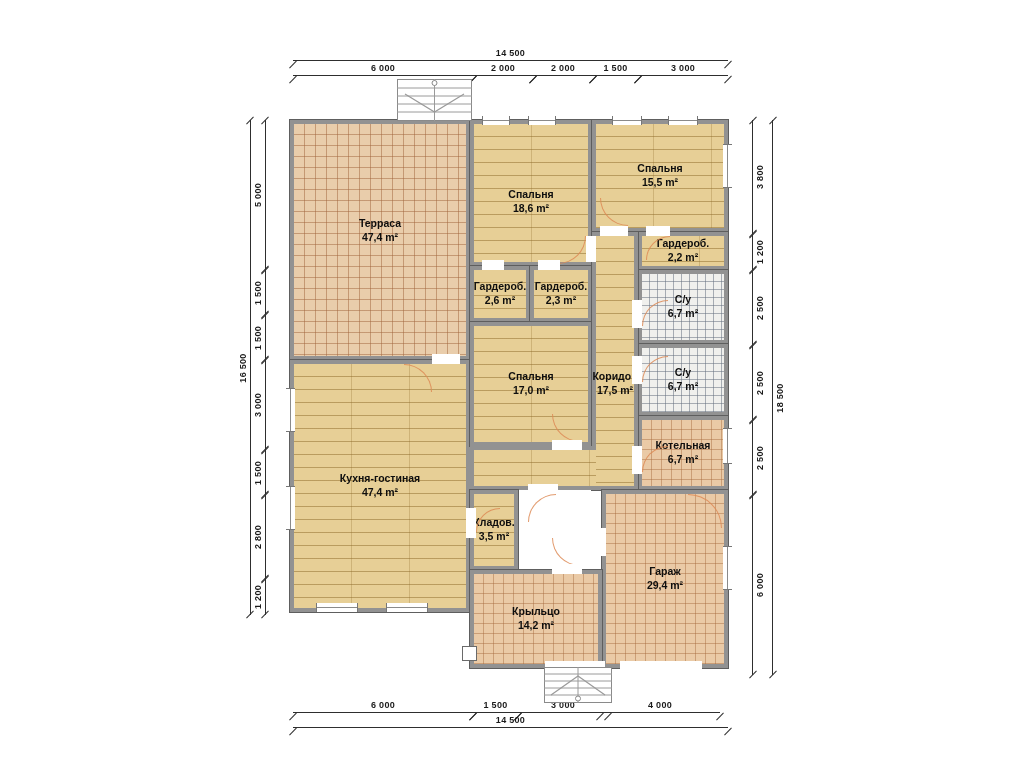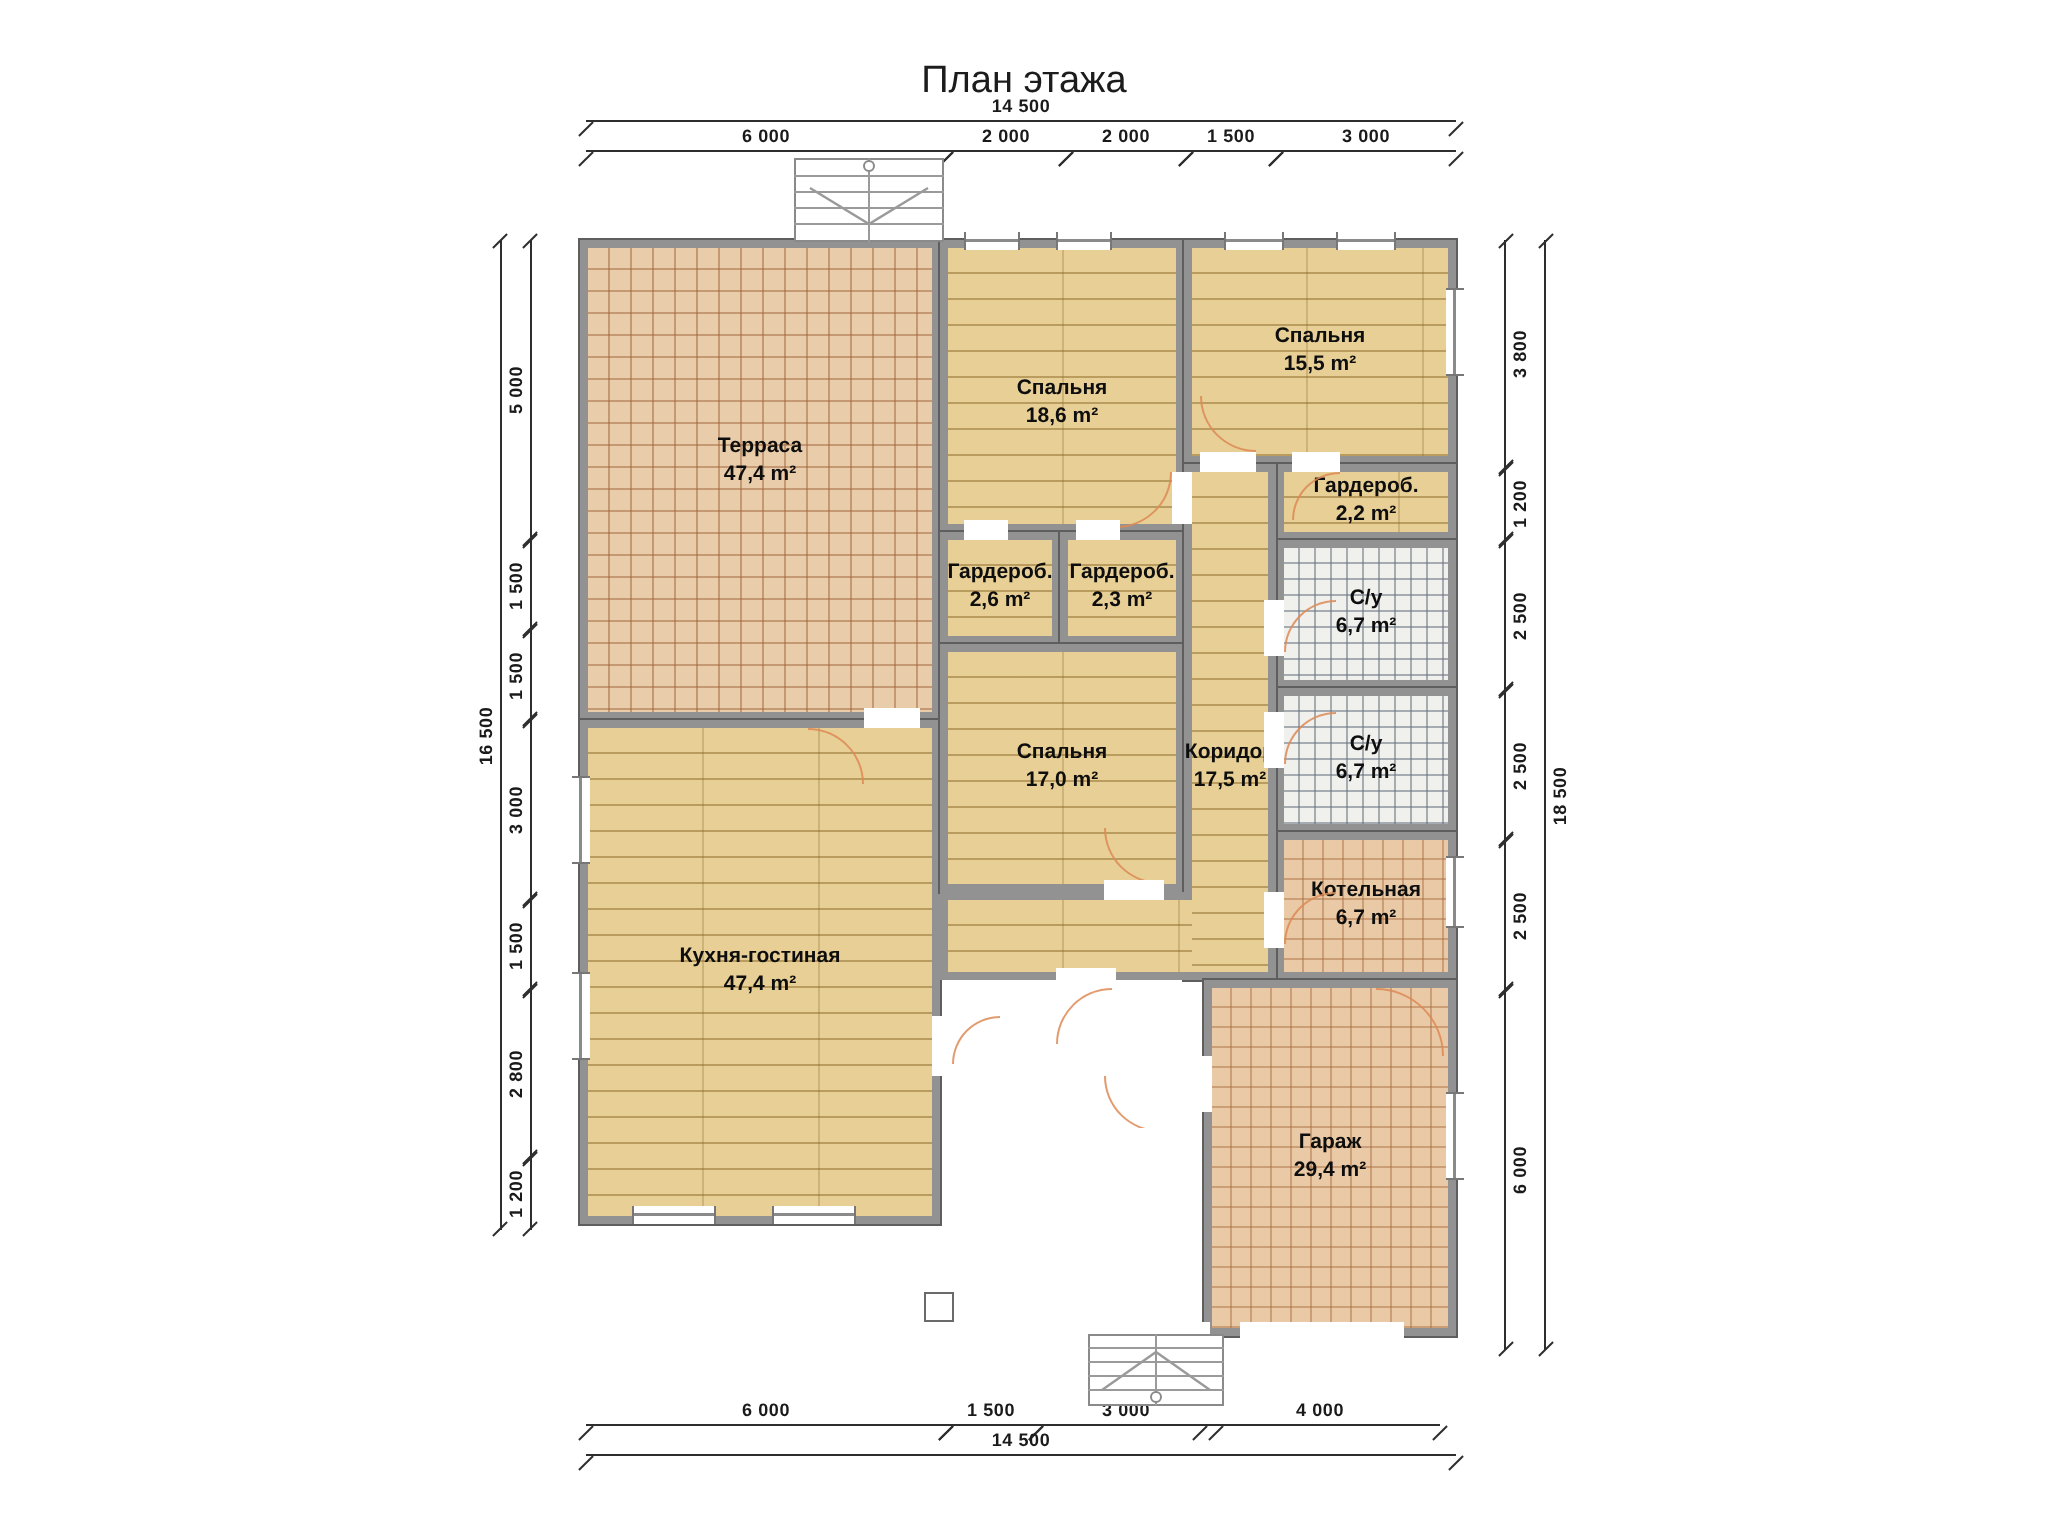--- a/index.html
+++ b/index.html
@@ -56,21 +56,20 @@
   .vsegR{border-left:1px solid #2e2e2e}
   .vsegR .vl{left:2px}
   .vsegR::before,.vsegR::after{content:"";position:absolute;left:-5px;width:10px;height:1px;background:#2e2e2e;transform:rotate(-45deg)}
   .vsegR::before{top:0}.vsegR::after{bottom:0}
 </style>
 </head>
 <body>
 
 <div class="canvas">
 
-  <div class="title">План этажа</div>
 
   <div class="hseg" style="left:293px;top:47px;width:435px"><span>14 500</span></div>
   <div class="hseg" style="left:293px;top:62px;width:180px"><span>6 000</span></div>
   <div class="hseg" style="left:473px;top:62px;width:60px"><span>2 000</span></div>
   <div class="hseg" style="left:533px;top:62px;width:60px"><span>2 000</span></div>
   <div class="hseg" style="left:593px;top:62px;width:45px"><span>1 500</span></div>
   <div class="hseg" style="left:638px;top:62px;width:90px"><span>3 000</span></div>
 
   <div class="hseg" style="left:293px;top:699px;width:180px"><span>6 000</span></div>
   <div class="hseg" style="left:473px;top:699px;width:45px"><span>1 500</span></div>
@@ -191,24 +190,36 @@
       <span>17,0 m²</span>
     </div>
   </div>
   <div class="room wood" style="left:592px;top:232px;width:46px;height:258px">
     <div class="lbl" style="margin-top:46px">
       <span>Коридор</span>
       <span>17,5 m²</span>
     </div>
   </div>
   <div class="room wood noout" style="left:470px;top:446px;width:126px;height:44px"></div>
+  <div class="room wood" style="left:470px;top:490px;width:48px;height:80px">
+    <div class="lbl">
+      <span>Кладов.</span>
+      <span>3,5 m²</span>
+    </div>
+  </div>
   <div class="room tile" style="left:602px;top:490px;width:126px;height:178px">
     <div class="lbl">
       <span>Гараж</span>
       <span>29,4 m²</span>
+    </div>
+  </div>
+  <div class="room tile" style="left:470px;top:570px;width:132px;height:98px">
+    <div class="lbl">
+      <span>Крыльцо</span>
+      <span>14,2 m²</span>
     </div>
   </div>
 
   <div class="gap" style="left:432px;top:354px;width:28px;height:10px"></div>
   <div class="gap" style="left:586px;top:236px;width:10px;height:26px"></div>
   <div class="gap" style="left:600px;top:226px;width:28px;height:10px"></div>
   <div class="gap" style="left:646px;top:226px;width:24px;height:10px"></div>
   <div class="gap" style="left:482px;top:260px;width:22px;height:10px"></div>
   <div class="gap" style="left:538px;top:260px;width:22px;height:10px"></div>
   <div class="gap" style="left:632px;top:300px;width:10px;height:28px"></div>

